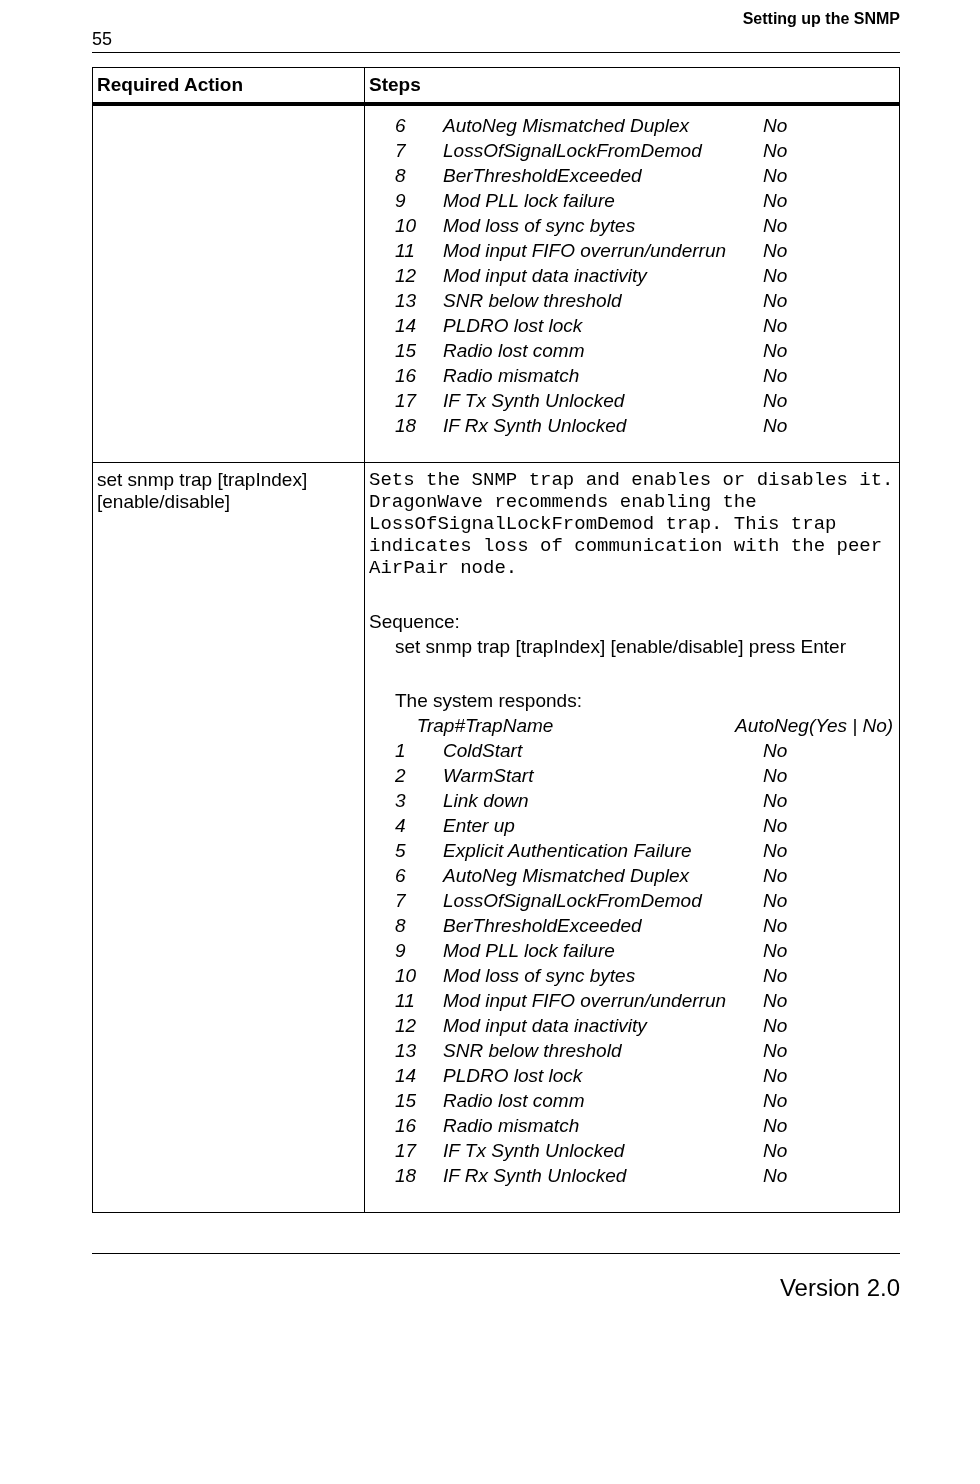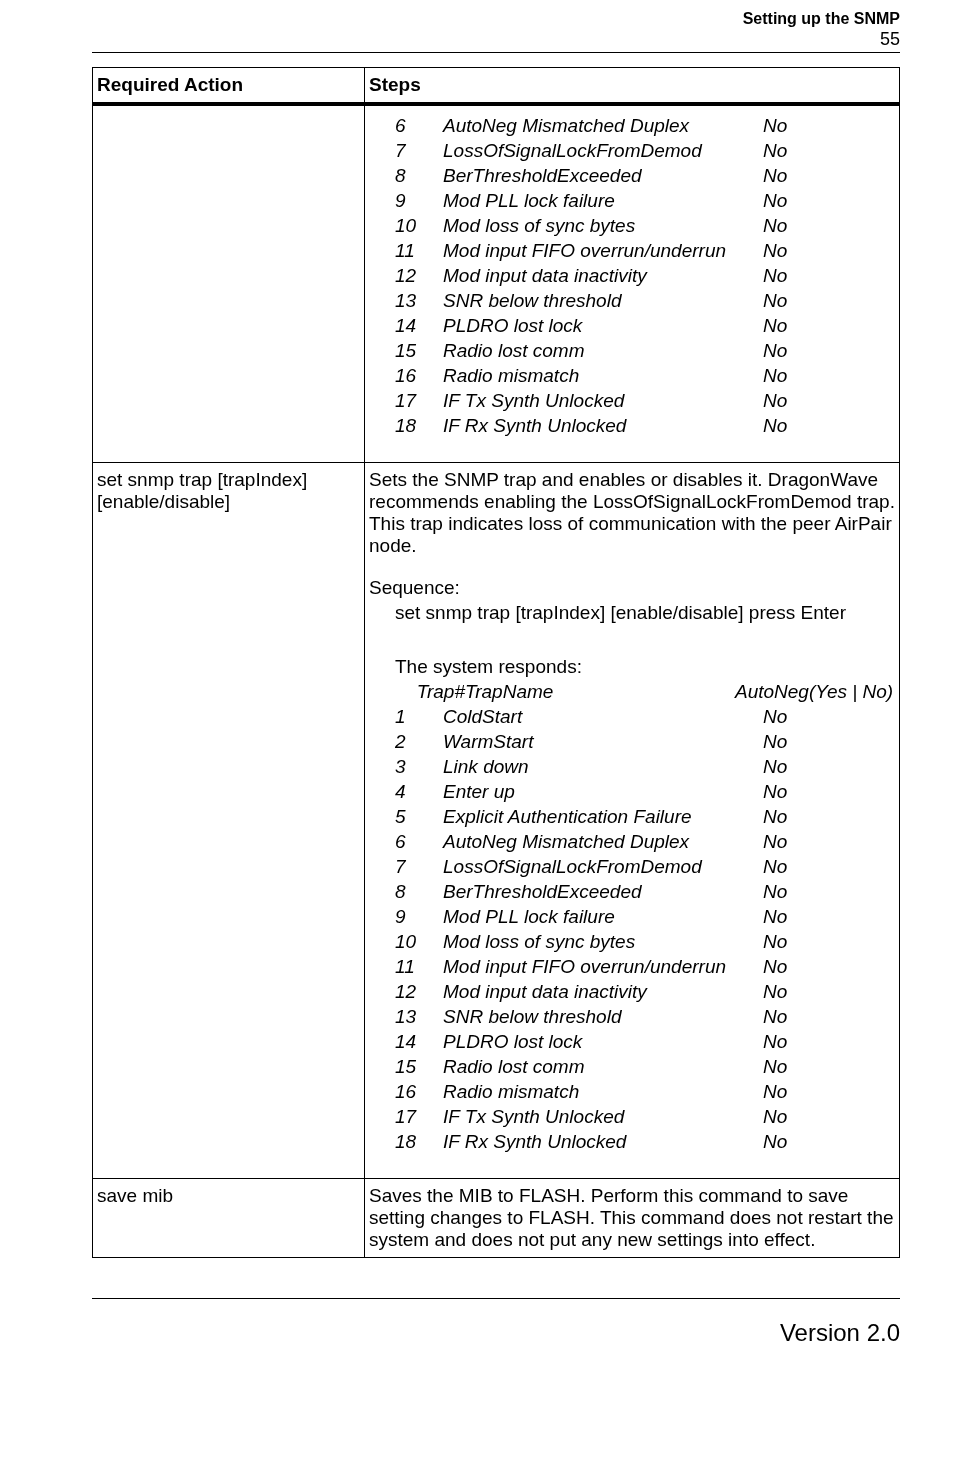--- a/index.html
+++ b/index.html
@@ -13,21 +13,21 @@
       font-size: 19px;
       color: #000;
     }
     .header-right {
       text-align: right;
       font-weight: bold;
       font-size: 16px;
       margin-bottom: 1px;
     }
     .page-number-right {
-      text-align: right;
+      text-align: left;
       font-size: 18px;
       margin-bottom: 2px;
     }
     .hr-top { border: none; border-top: 1px solid #000; margin-bottom: 14px; }
     table.main {
       border-collapse: collapse;
       width: 100%;
       table-layout: fixed;
     }
     table.main th, table.main td {
@@ -53,21 +53,21 @@
     .trap-name { width: 320px; flex-shrink: 0; }
     .trap-enabled { }
     .trap-header {
       display: flex;
       font-style: italic;
       margin: 3px 0 3px 0;
       padding-left: 26px;
     }
     .trap-header .th1 { width: 70px; text-align: right; }
     .trap-header .th2 { width: 270px; }
-    .desc-text { margin-bottom: 20px; }
+    .desc-text { margin-bottom: 32px; font-family: Liberation Mono, monospace; }
     .seq-label { margin-bottom: 0; }
     .indent-line { padding-left: 26px; margin: 3px 0; }
     .responds { padding-left: 26px; margin-top: 32px; margin-bottom: 3px; }
     .bottom-spacer { height: 16px; }
     .footer-hr { border: none; border-top: 1px solid #000; margin-top: 40px; }
     .footer-right {
       text-align: right;
       font-size: 24px;
       margin-top: 20px;
     }
@@ -264,21 +264,17 @@
             </div>
             <div class="trap-row">
               <span class="trap-num">18</span>
               <span class="trap-name">IF Rx Synth Unlocked</span>
               <span class="trap-enabled">No</span>
             </div>
           </div>
         <div class="bottom-spacer"></div>
       </td>
     </tr>
-    <tr>
-      <td>save mib</td>
-      <td>Saves the MIB to FLASH. Perform this command to save setting changes to FLASH. This command does not restart the system and does not put any new settings into effect.</td>
-    </tr>
   </tbody>
 </table>
 
 <hr class="footer-hr">
 <div class="footer-right">Version 2.0</div>
 
 </body></html>

